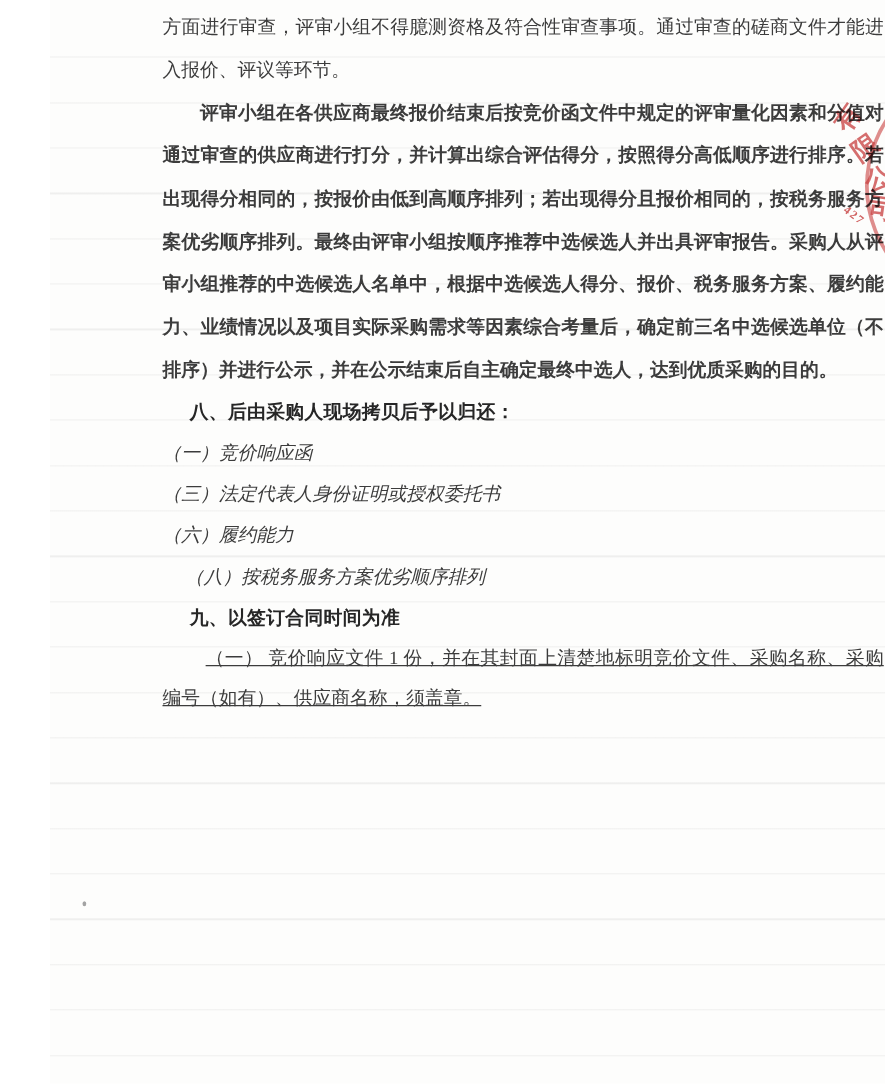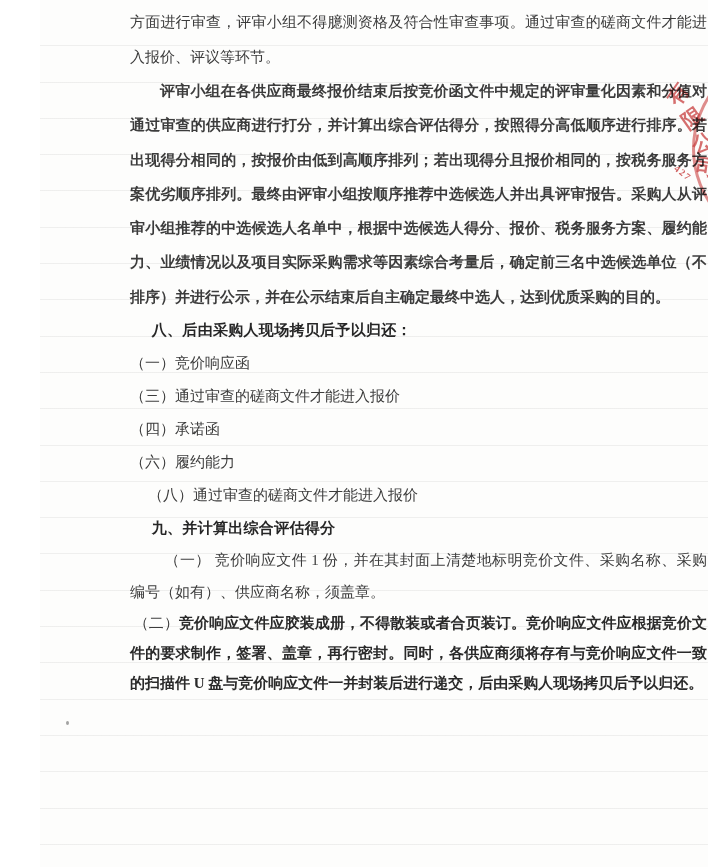--- a/index.html
+++ b/index.html
@@ -36,25 +36,25 @@
     text-justify: inter-character;
   }
   .content p { margin: 0; }
 
   .p-intro     { line-height: 34.5px; }
   .p-eval      { line-height: 34.3px; text-indent: 2em; font-weight: bold; }
 
   .heading     { line-height: 33px; padding-left: 1.45em; font-weight: bold; color: #262626; letter-spacing: 0.3px; }
   .h8          { margin-top: 1px; }
 
-  .list-item   { line-height: 33px; }
+  .list-item   { line-height: 33px; font-style: italic; }
   .item7       { text-indent: 1.85em; }
   .item8       { padding-left: 1.2em; }
 
-  .p-91        { line-height: 31.5px; text-indent: 2.3em; }
+  .p-91        { line-height: 31.5px; text-indent: 2.3em; text-decoration: underline; }
   .p-92        { line-height: 30.2px; text-indent: 0.25em; }
   .p-92 .bold-run { font-weight: bold; color: #2a2a2a; }
 
   
   .artifact-dot {
     position: absolute;
     left: 26px;
     top: 721px;
     width: 3px;
     height: 4px;
@@ -110,30 +110,28 @@
 <div class="page">
 
   <div class="content">
     <p class="p-intro">方面进行审查，评审小组不得臆测资格及符合性审查事项。通过审查的磋商文件才能进入报价、评议等环节。</p>
 
     <p class="p-eval">评审小组在各供应商最终报价结束后按竞价函文件中规定的评审量化因素和分值对通过审查的供应商进行打分，并计算出综合评估得分，按照得分高低顺序进行排序。若出现得分相同的，按报价由低到高顺序排列；若出现得分且报价相同的，按税务服务方案优劣顺序排列。最终由评审小组按顺序推荐中选候选人并出具评审报告。采购人从评审小组推荐的中选候选人名单中，根据中选候选人得分、报价、税务服务方案、履约能力、业绩情况以及项目实际采购需求等因素综合考量后，确定前三名中选候选单位（不排序）并进行公示，并在公示结束后自主确定最终中选人，达到优质采购的目的。</p>
 
     <p class="heading h8">八、后由采购人现场拷贝后予以归还：</p>
 
     <p class="list-item">（一）竞价响应函</p>
-    <p class="list-item">（三）通过审查的磋商文件才能进入报价</p>
-    <p class="list-item">（四）承诺函</p>
+    <p class="list-item">（三）法定代表人身份证明或授权委托书</p>
     <p class="list-item">（六）履约能力</p>
-    <p class="list-item item8">（八）通过审查的磋商文件才能进入报价</p>
+    <p class="list-item item8">（八）按税务服务方案优劣顺序排列</p>
 
-    <p class="heading h9">九、并计算出综合评估得分</p>
+    <p class="heading h9">九、以签订合同时间为准</p>
 
     <p class="p-91">（一） 竞价响应文件 1 份，并在其封面上清楚地标明竞价文件、采购名称、采购编号（如有）、供应商名称，须盖章。</p>
 
-    <p class="p-92"><span>（二）</span><span class="bold-run">竞价响应文件应胶装成册，不得散装或者合页装订。竞价响应文件应根据竞价文件的要求制作，签署、盖章，再行密封。同时，各供应商须将存有与竞价响应文件一致的扫描件 U 盘与竞价响应文件一并封装后进行递交，后由采购人现场拷贝后予以归还。</span></p>
   </div>
 
   <span class="artifact-dot"></span>
 
   <div class="stamp">
     <div class="stamp-ring"></div>
     <span class="seal-char sc1">有</span>
     <span class="seal-char sc2">限</span>
     <span class="seal-char sc3">公</span>
     <span class="seal-char sc4">司</span>

